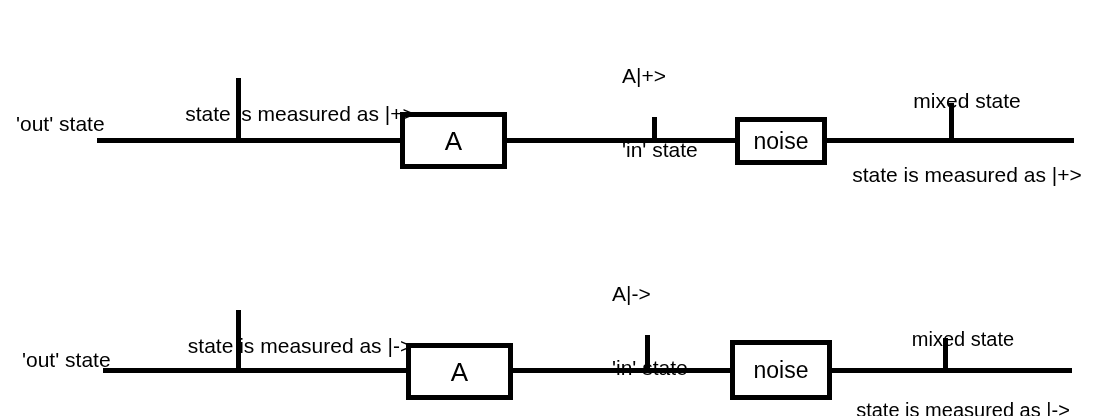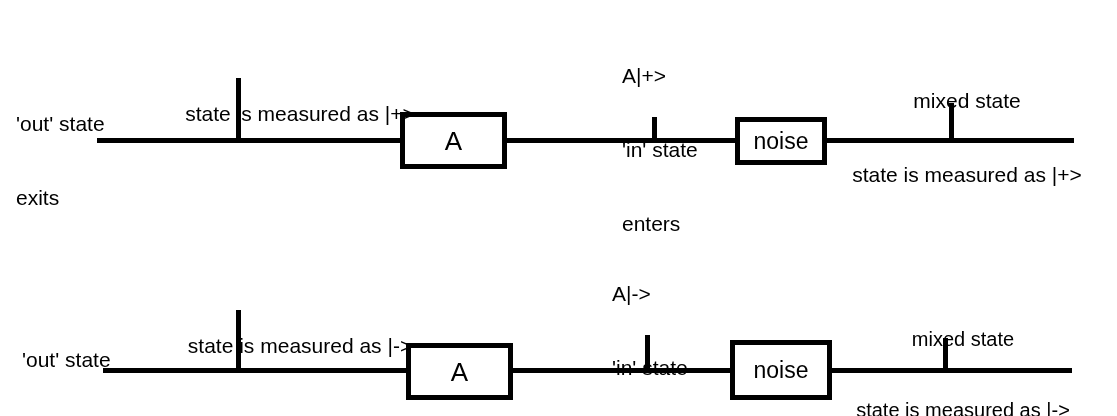--- a/index.html
+++ b/index.html
@@ -84,31 +84,29 @@
 
     <div class="gate-box" style="left:400px; top:112px; width:107px; height:57px; font-size:26px;">
       <span>A</span>
     </div>
     <div class="gate-box" style="left:735px; top:117px; width:92px; height:48px; font-size:23px;">
       <span>noise</span>
     </div>
 
     <div class="label left" style="left:16px; top:62px; font-size:21px;">
       <span class="label-line">'out' state</span>
-      <span class="label-line">exits</span>
     </div>
 
     <div class="label center" style="left:160px; top:52px; width:280px; font-size:21px;">
       <span class="label-line">state is measured as |+&gt;</span>
     </div>
 
     <div class="label left" style="left:622px; top:14px; font-size:21px;">
       <span class="label-line">A|+&gt;</span>
       <span class="label-line">'in' state</span>
-      <span class="label-line">enters</span>
     </div>
 
     <div class="label center" style="left:820px; top:39px; width:294px; font-size:21px;">
       <span class="label-line">mixed state</span>
       <span class="label-line">state is measured as |+&gt;</span>
     </div>
   </div>
 
   <div class="timeline-row row-bot">
 

